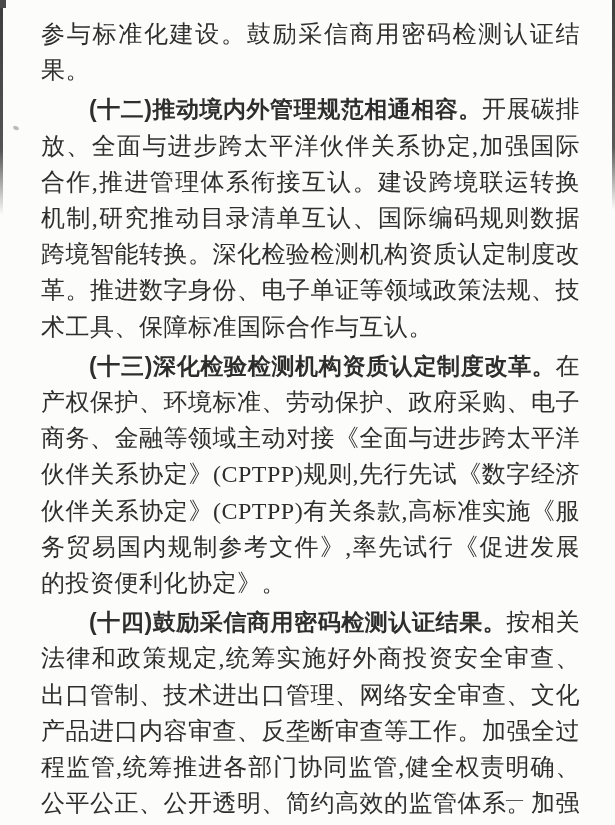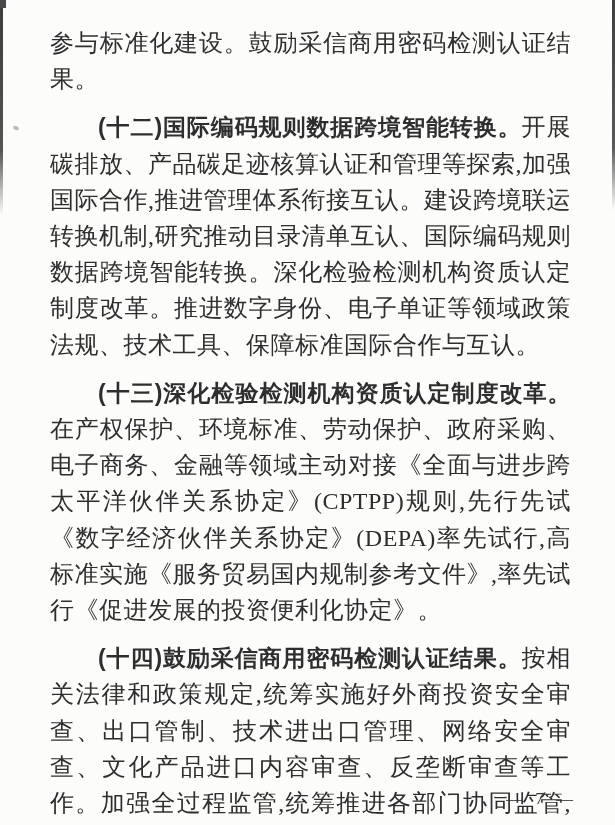--- a/index.html
+++ b/index.html
@@ -57,21 +57,21 @@
     position: absolute;
     left: 38px;
     top: 13px;
     width: 545px;
     color: #2e2e2e;
     font-size: 24px;
     line-height: 36.2px;
     letter-spacing: 0.5px;
   }
   .text-block p {
-    margin: 12px;
+    margin: 3px;
     text-align: justify;
     text-justify: inter-ideograph;
   }
   .text-block p.indent {
     text-indent: 2em;
   }
   .para-head {
     font-weight: 700;
     font-family: "Liberation Sans", "DejaVu Sans", sans-serif;
     font-size: 23px;
@@ -90,19 +90,19 @@
 <body>
 
 <div class="page">
   <div class="edge-left"></div>
   <div class="edge-right"></div>
   <div class="corner-mark"></div>
   <div class="smudge"></div>
 
   <div class="text-block">
       <p><span>参与标准化建设。鼓励采信商用密码检测认证结果。</span></p>
-      <p class="indent"><span class="para-head">(十二)国际编码规则数据跨境智能转换。</span><span>开展碳排放、产品碳足迹核算认证和管理等探索,加强国际合作,推进管理体系衔接互认。建设跨境联运转换机制,研究推动目录清单互认、国际编码规则数据跨境智能转换。深化检验检测机构资质认定制度改革。推进数字身份、电子单证等领域政策法规、技术工具、保障标准国际合作与互认。</span></p>
-      <p class="indent"><span class="para-head">(十三)深化检验检测机构资质认定制度改革。</span><span>在产权保护、环境标准、劳动保护、政府采购、电子商务、金融等领域主动对接《全面与进步跨太平洋伙伴关系协定》(CPTPP)规则,先行先试《数字经济伙伴关系协定》(DEPA)率先试行,高标准实施《服务贸易国内规制参考文件》,率先试行《促进发展的投资便利化协定》。</span></p>
+      <p class="indent"><span class="para-head">(十二)推动境内外管理规范相通相容。</span><span>开展碳排放、全面与进步跨太平洋伙伴关系协定,加强国际合作,推进管理体系衔接互认。建设跨境联运转换机制,研究推动目录清单互认、国际编码规则数据跨境智能转换。深化检验检测机构资质认定制度改革。推进数字身份、电子单证等领域政策法规、技术工具、保障标准国际合作与互认。</span></p>
+      <p class="indent"><span class="para-head">(十三)深化检验检测机构资质认定制度改革。</span><span>在产权保护、环境标准、劳动保护、政府采购、电子商务、金融等领域主动对接《全面与进步跨太平洋伙伴关系协定》(CPTPP)规则,先行先试《数字经济伙伴关系协定》(CPTPP)有关条款,高标准实施《服务贸易国内规制参考文件》,率先试行《促进发展的投资便利化协定》。</span></p>
       <p class="indent"><span class="para-head">(十四)鼓励采信商用密码检测认证结果。</span><span>按相关法律和政策规定,统筹实施好外商投资安全审查、出口管制、技术进出口管理、网络安全审查、文化产品进口内容审查、反垄断审查等工作。加强全过程监管,统筹推进各部门协同监管,健全权责明确、公平公正、公开透明、简约高效的监管体系。加强重点领域风险防范,完善文化、金融、生物安全、健康医疗和药品安全、数据安全等领域监管措施,完善风险评估、报告、信息共享、监测预警、应急处置等机制。</span></p>
     </div>
 
   <div class="page-number">— 7 —</div>
 </div>
 
 </body></html>

